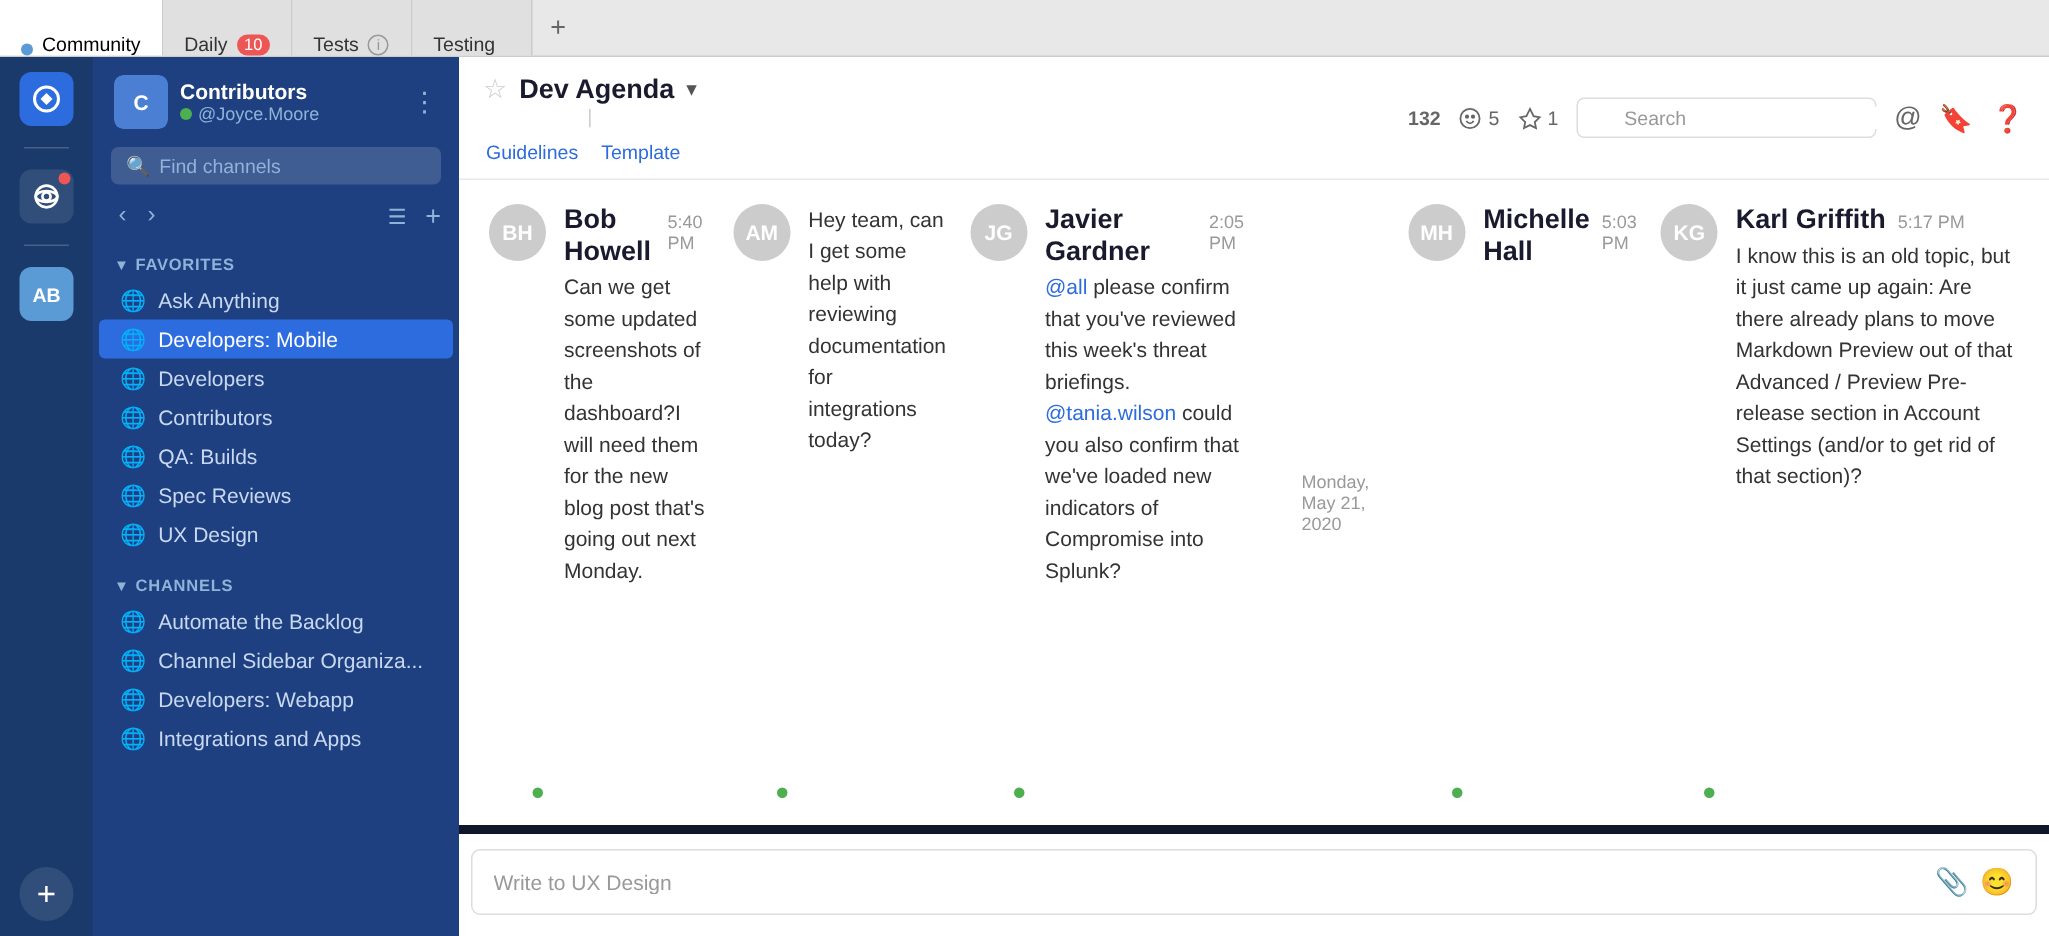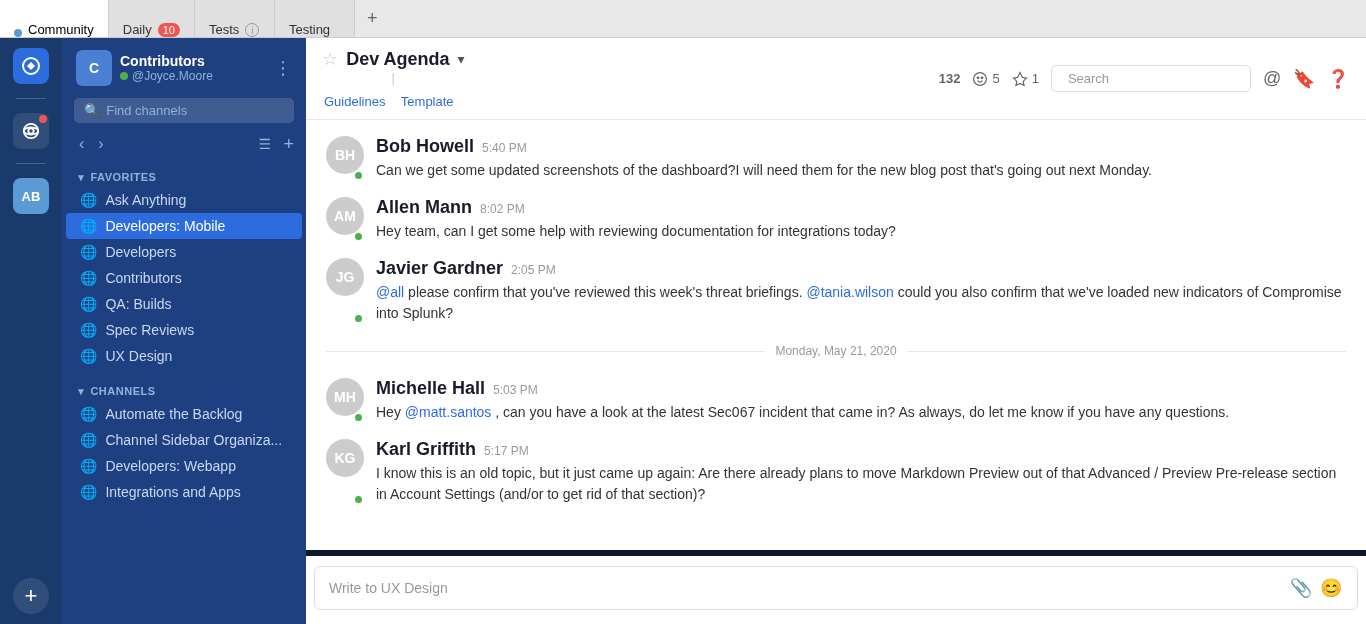--- a/index.html
+++ b/index.html
@@ -107,28 +107,28 @@
     .channel-header .channel-name { font-size: 18px; font-weight: 700; color: #1a1a2e; }
     .channel-header .chevron-down { font-size: 14px; color: #555; }
     .header-links { font-size: 13px; display: flex; gap: 6px; margin-left: 2px; }
     .header-links a { color: #2d6cdf; text-decoration: none; margin-top: 24px; }
     .header-links .sep { color: #ccc; }
     .header-right { margin-left: auto; display: flex; align-items: center; gap: 12px; }
     .header-stat { display: flex; align-items: center; gap: 4px; font-size: 13px; color: #666; }
     .header-stat .count { font-weight: 600; margin-left: 32px; }
     .search-box {
       display: flex; align-items: center; border: 1px solid #ddd; border-radius: 5px;
-      padding: 5px 10px; gap: 6px; width: 200px;
+      padding: 5px 25px; gap: 6px; width: 200px;
     }
     .search-box input { border: none; outline: none; font-size: 13px; color: #333; flex: 1; }
     .search-box input::placeholder { color: #999; }
     .header-icon-btn { color: #666; cursor: pointer; font-size: 18px; }
 
     
-    .messages-area { flex: 1; overflow-y: auto; padding: 16px 20px; display: flex; flex-direction: column; gap: 16px; }
+    .messages-area { flex: 1; overflow-y: auto; padding: 16px 20px; display: flex; flex-direction: row; gap: 16px; }
 
     .message { display: flex; gap: 12px; }
     .msg-avatar { position: relative; flex-shrink: 0; }
     .msg-avatar .avatar-img {
       width: 38px; height: 38px; border-radius: 50%; background: #ccc; overflow: hidden;
       display: flex; align-items: center; justify-content: center; font-size: 14px; font-weight: bold;
     }
     .msg-avatar .online-badge {
       position: absolute; bottom: 0; right: 0; width: 11px; height: 11px;
       border-radius: 50%; background: #4caf50; border: 2px solid #fff;
@@ -366,24 +366,20 @@
           <div class="msg-text">Can we get some updated screenshots of the dashboard?I will need them for the new blog post that's going out next Monday.</div>
         </div>
       </div>
 
       <div class="message">
         <div class="msg-avatar">
           <div class="avatar-img av-teal">AM</div>
           <span class="online-badge"></span>
         </div>
         <div class="msg-body">
-          <div class="msg-header">
-            <span class="msg-author">Allen Mann</span>
-            <span class="msg-time">8:02 PM</span>
-          </div>
           <div class="msg-text">Hey team, can I get some help with reviewing documentation for integrations today?</div>
         </div>
       </div>
 
       <div class="message">
         <div class="msg-avatar">
           <div class="avatar-img av-orange">JG</div>
           <span class="online-badge"></span>
         </div>
         <div class="msg-body">
@@ -407,25 +403,20 @@
       <div class="message">
         <div class="msg-avatar">
           <div class="avatar-img av-purple">MH</div>
           <span class="online-badge"></span>
         </div>
         <div class="msg-body">
           <div class="msg-header">
             <span class="msg-author">Michelle Hall</span>
             <span class="msg-time">5:03 PM</span>
           </div>
-          <div class="msg-text">
-            <span>Hey </span>
-            <span class="mention">@matt.santos</span>
-            <span>, can you have a look at the latest Sec067 incident that came in? As always, do let me know if you have any questions.</span>
-          </div>
         </div>
       </div>
 
       <div class="message">
         <div class="msg-avatar">
           <div class="avatar-img av-green">KG</div>
           <span class="online-badge"></span>
         </div>
         <div class="msg-body">
           <div class="msg-header">

